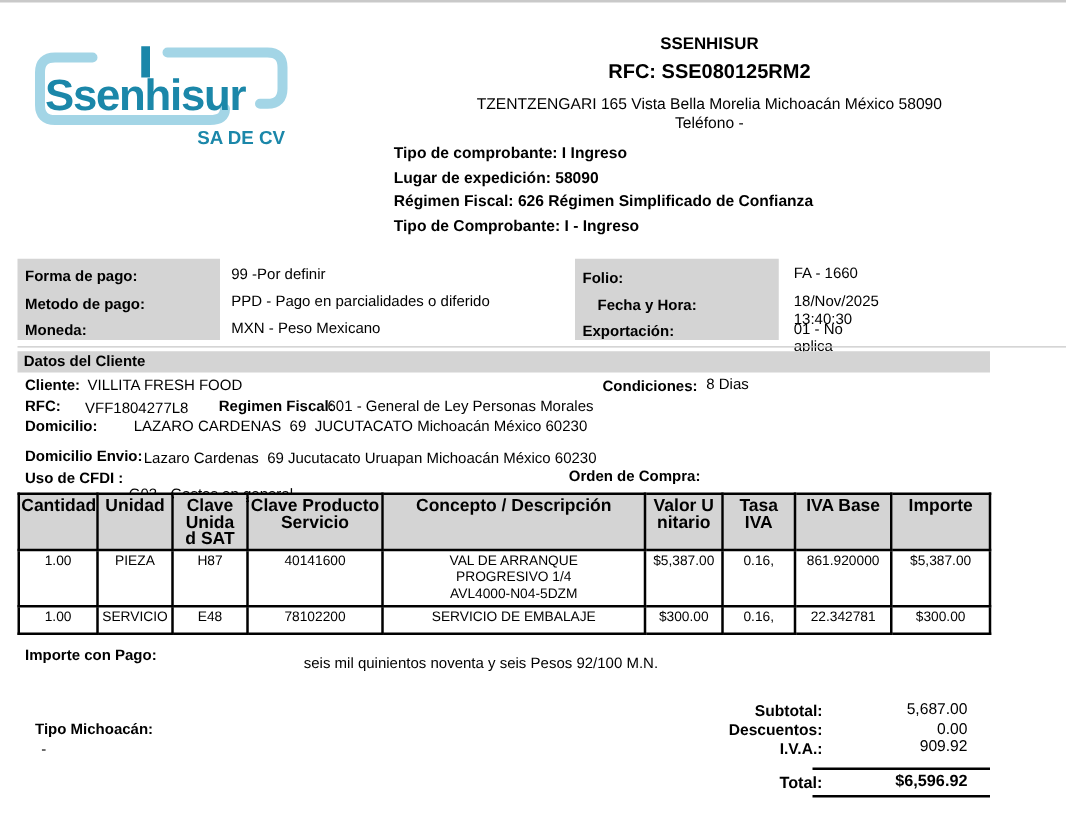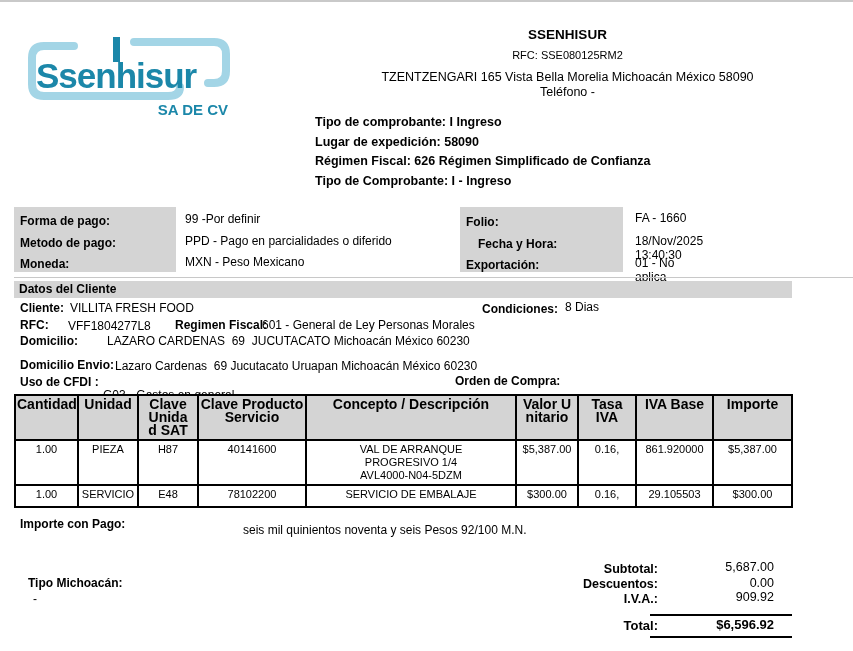--- a/index.html
+++ b/index.html
@@ -9,21 +9,21 @@
     width:853px; height:651px; overflow:hidden;
   }
   .page { position:relative; width:853px; height:651px; background:#fff; }
   .abs { position:absolute; }
   .b { font-weight:bold; }
   .topline { position:absolute; left:0; top:0; width:853px; height:2px; background:#c9c9c9; }
 
   
   .head-center { position:absolute; left:300px; top:27px; width:535px; text-align:center; }
   .head-company { font-size:13.5px; font-weight:bold; }
-  .head-rfc { font-size:11px; font-weight:normal; margin-top:7px; }
+  .head-rfc { font-size:16px; font-weight:bold; margin-top:7px; }
   .head-addr { font-size:12.5px; margin-top:9px; }
   .head-phone { font-size:12.5px; margin-top:1px; }
   .meta { position:absolute; left:315px; top:113px; font-size:12.5px; font-weight:bold; line-height:19.5px; }
 
   
   .payment { position:absolute; left:14px; top:207px; width:680px; height:71px; font-size:12px; }
   .pay-bg-left  { position:absolute; left:0; top:0; width:162px; height:65px; background:#d4d4d4; }
   .pay-bg-right { position:absolute; left:446px; top:0; width:163px; height:65px; background:#d4d4d4; }
   .pay-divider  { position:absolute; left:0; top:70px; width:839px; height:1px; background:#c8c8c8; }
 
@@ -161,21 +161,21 @@
         <td>$5,387.00</td>
       </tr>
       <tr class="row-2">
         <td>1.00</td>
         <td>SERVICIO</td>
         <td>E48</td>
         <td>78102200</td>
         <td>SERVICIO DE EMBALAJE</td>
         <td>$300.00</td>
         <td>0.16,</td>
-        <td class="col-ivabase">29.105503</td>
+        <td class="col-ivabase">22.342781</td>
         <td>$300.00</td>
       </tr>
     </tbody>
   </table>
 
   <span class="abs b txt12" style="left:20px; top:517px;">Importe con Pago:</span>
   <span class="abs txt12" style="left:243px; top:523px;">seis mil quinientos noventa y seis Pesos 92/100 M.N.</span>
 
   <span class="tot-label" style="top:562px;">Subtotal:</span>
   <span class="tot-value" style="top:560px;">5,687.00</span>

